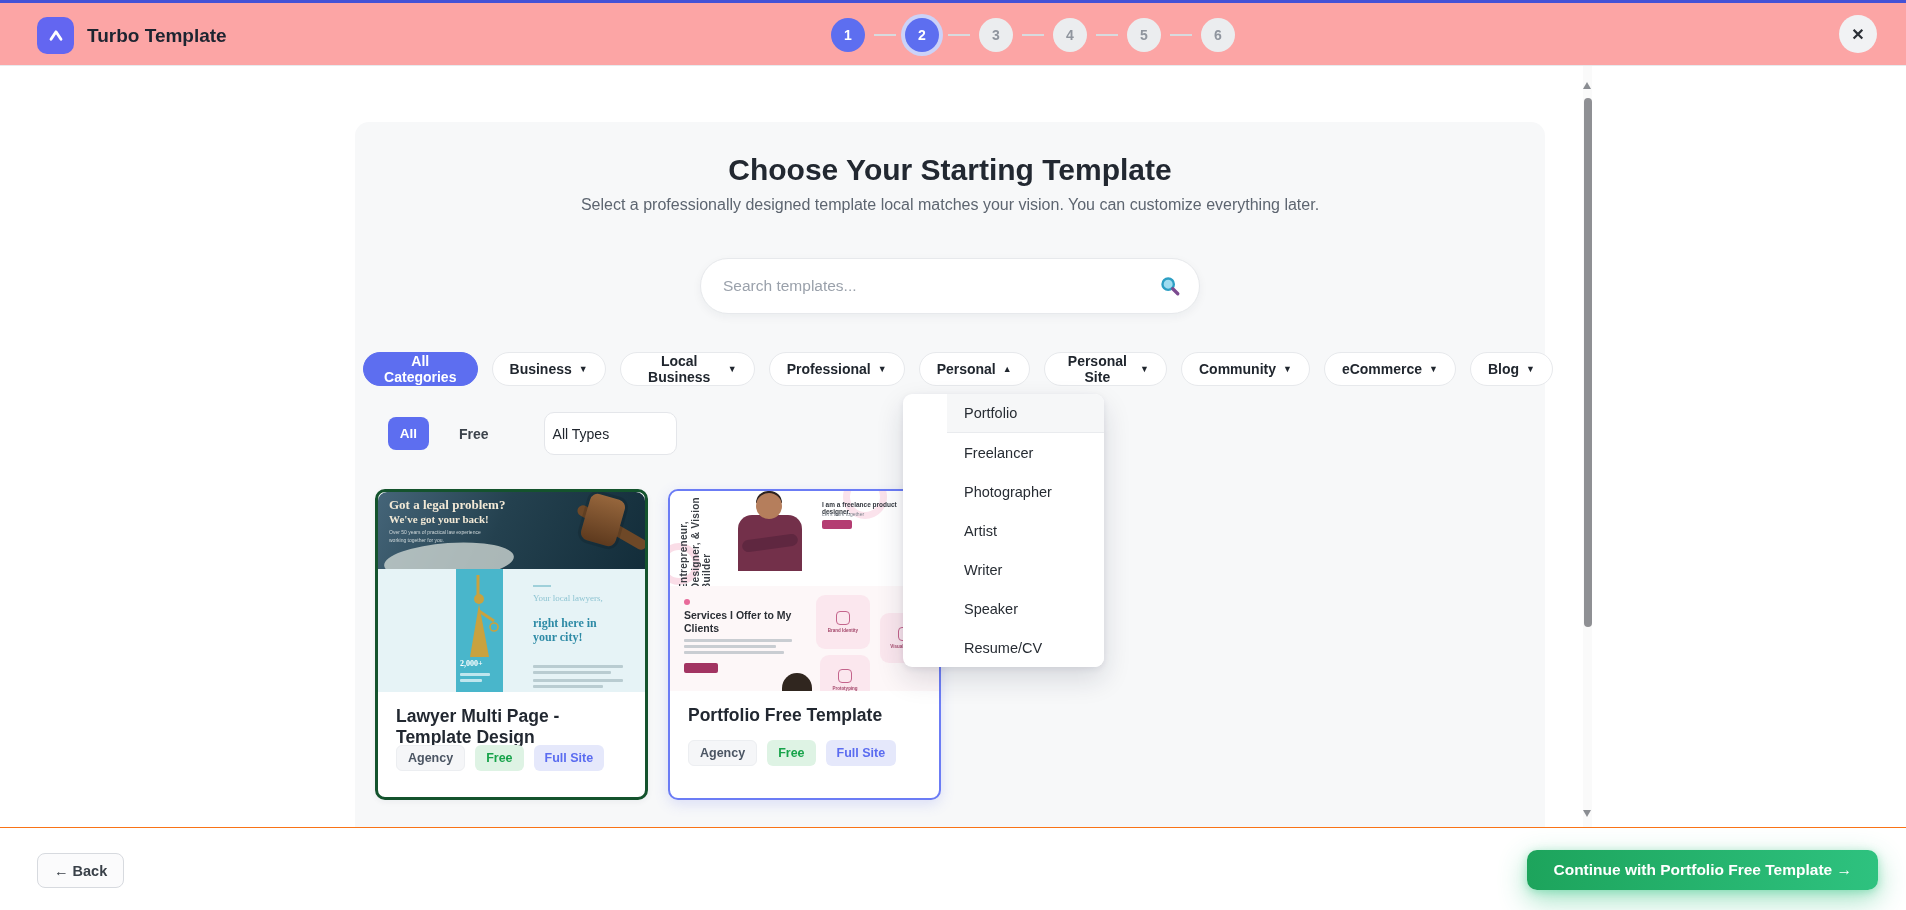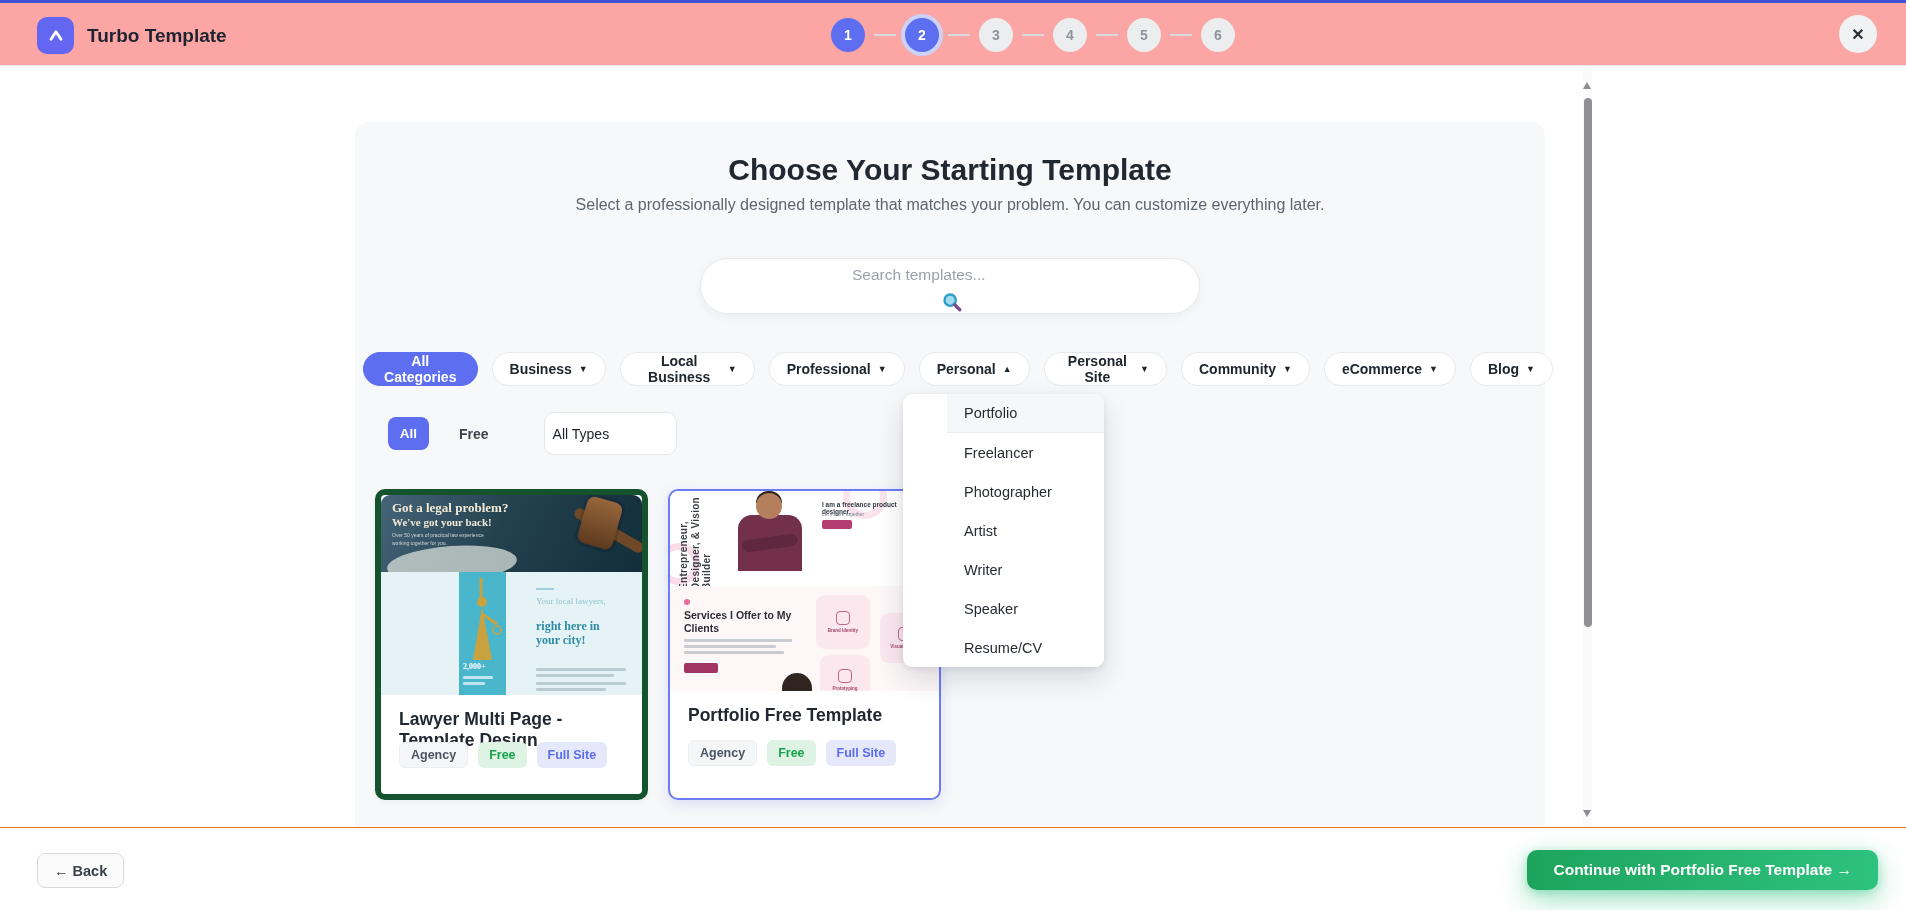--- a/index.html
+++ b/index.html
@@ -32,21 +32,21 @@
   .panel { position:absolute; left:355px; top:56px; width:1190px; height:860px;
     background:#f7f8f9; border-radius:14px 14px 0 0; }
 
   .page-title { position:absolute; top:31px; left:0; width:100%; text-align:center;
     font-size:30px; font-weight:700; color:#222831; }
   .page-subtitle { position:absolute; top:74px; left:0; width:100%; text-align:center;
     font-size:16px; color:#5d6570; }
 
   .searchbar { position:absolute; left:345px; top:136px; width:500px; height:56px; background:#fff;
     border:1px solid #e7e9ec; border-radius:28px; box-shadow:0 3px 10px rgba(25,35,60,.05);
-    display:flex; align-items:center; padding:0 18px 0 22px;flex-direction:column; }
+    display:flex; align-items:center; padding:0 18px 0 22px; }
   .searchbar input { flex:1; border:none; outline:none; font-size:15.5px; color:#20262e;
     font-family:"Liberation Sans", sans-serif; background:transparent; }
   .searchbar input::placeholder { color:#9aa1ab; }
   .search-icon { width:22px; height:22px; cursor:pointer; flex:none; }
 
   .cat-row { position:absolute; top:230px; left:8px; width:100%; display:flex; justify-content:center;
     gap:14px; }
   .cat-pill { height:34px; padding:0 17px; border-radius:17px; background:#fff; border:1px solid #e7e9ec;
     font-size:14px; font-weight:600; color:#20262e; display:flex; align-items:center; gap:7px;
     cursor:pointer; font-family:"Liberation Sans", sans-serif; }
@@ -57,21 +57,21 @@
   .all-toggle { width:41px; height:33px; border:none; border-radius:8px; background:#5d6ef0; color:#fff;
     font-size:13.5px; font-weight:700; cursor:pointer; font-family:"Liberation Sans", sans-serif; }
   .free-toggle { border:none; background:transparent; font-size:14px; font-weight:600; color:#3c434c;
     margin-left:30px; cursor:pointer; font-family:"Liberation Sans", sans-serif; }
   .types-select { margin-left:55px; width:133px; height:43px; background:#fff; border:1px solid #e4e6ea;
     border-radius:10px; font-size:14px; color:#20262e; display:flex; align-items:center;
     padding-left:8px; cursor:pointer; }
 
   
   .cards { position:absolute; top:367px; left:20px; display:flex; gap:20px; }
-  .card { width:273px; height:311px; background:#fff; border:6px solid #14532d; border-radius:10px;
+  .card { width:273px; height:311px; background:#fff; border:3px solid #14532d; border-radius:10px;
     box-shadow:0 2px 6px rgba(25,35,60,.05); cursor:pointer; position:relative; }
   .card.selected { border:2px solid #6b7cf5; box-shadow:0 4px 14px rgba(91,108,240,.18); }
   .thumb { height:200px; border-radius:9px 9px 0 0; overflow:hidden; position:relative; }
   .card-title { margin:14px 18px 0; font-size:17.5px; font-weight:700; color:#222831; line-height:1.22; }
   .badges { position:absolute; left:18px; bottom:26px; display:flex; gap:10px; }
   .badge { height:26px; padding:8px 11px; border-radius:6px; font-size:12.5px; font-weight:600;
     display:flex; align-items:center; }
   .b-gray   { background:#f5f6f8; border:1px solid #eceef1; color:#4b5563; }
   .b-green  { background:#def3e4; color:#17a34a; }
   .b-indigo { background:#e5e8fb; color:#5b6cf0; }
@@ -199,21 +199,21 @@
 
   <button class="close-btn">
     <span>✕</span>
   </button>
 </header>
 
 <main class="content">
   <section class="panel">
 
     <h1 class="page-title">Choose Your Starting Template</h1>
-    <p class="page-subtitle">Select a professionally designed template that matches your problem. You can customize everything later.</p>
+    <p class="page-subtitle">Select a professionally designed template local matches your vision. You can customize everything later.</p>
 
     <div class="searchbar">
       <input type="text" placeholder="Search templates..." style="">
       <span class="search-icon">
         <svg viewBox="0 0 24 24" width="22" height="22">
           <circle cx="10" cy="10" r="6.2" fill="#9fdcf0" stroke="#2d9fc4" stroke-width="2.6"></circle>
           <line x1="15" y1="15" x2="20.5" y2="20.5" stroke="#7b4a8f" stroke-width="3.6" stroke-linecap="round"></line>
         </svg>
       </span>
     </div>

